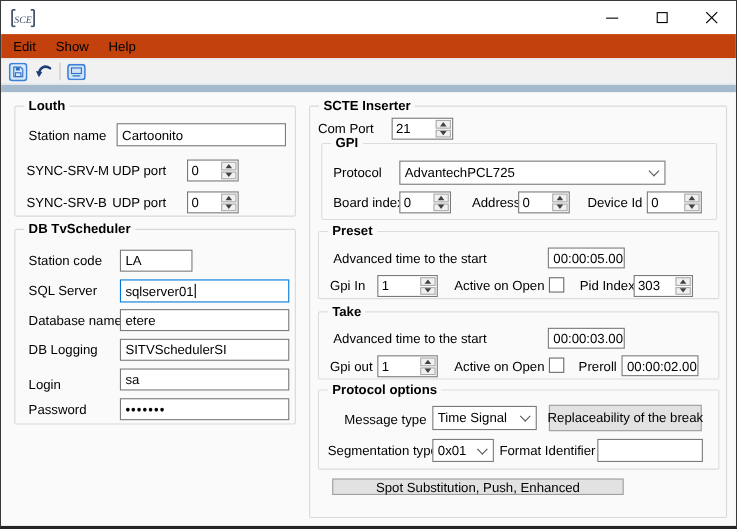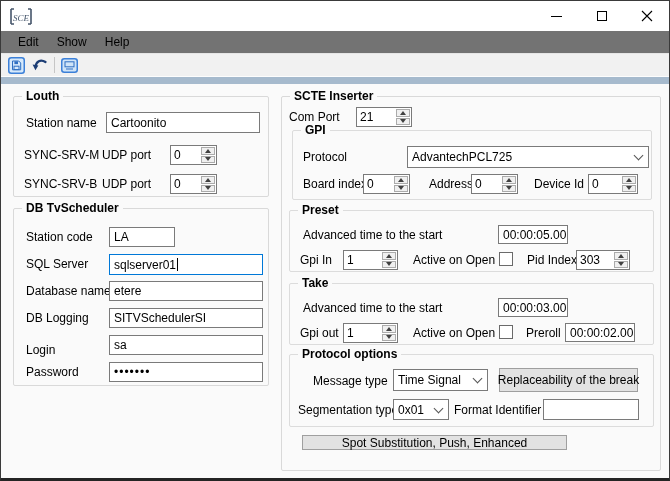--- a/index.html
+++ b/index.html
@@ -12,21 +12,21 @@
   }
   
   .titlebar { position:absolute; top:0; left:0; right:0; height:30px; background:#fff;padding-left:44px; }
   .app-icon { position:absolute; left:9px; top:7px; width:22px; height:17px; }
   .title-text { position:absolute; left:37px; top:8px; font-size:12px;margin-top:42px; }
   .winbtns { position:absolute; right:0; top:0; height:30px; display:flex; }
   .winbtn { width:45px; height:30px; border:none; background:#fff; display:flex; align-items:center; justify-content:center; padding:0; cursor:default; }
   .glyph-min { width:11px; height:1px; background:#000; display:block; }
   .glyph-max { width:10px; height:10px; border:1px solid #000; display:block; }
   
-  .menubar { position:absolute; top:30px; left:0; right:0; height:22px; background:#737373; display:flex; align-items:center; padding-left:8px;text-align:right; }
+  .menubar { position:absolute; top:30px; left:0; right:0; height:22px; background:#c2410c; display:flex; align-items:center; padding-left:2px;text-align:right; }
   .menu-item { padding:3px 9px; }
   
   .toolbar { position:absolute; top:52px; left:0; right:0; height:23px; background:#f1f1f1; border-top:1px solid #e6e6e6; display:flex; align-items:center; padding-left:5px; }
   .tool-btn { width:21px; height:20px; border:none; background:transparent; display:flex; align-items:center; justify-content:center; padding:0; margin-right:2px; }
   .tool-sep { width:1px; height:16px; background:#c6c6c6; margin:0 4px 0 2px; }
   
   .strip { position:absolute; top:75px; left:0; right:0; height:8px; background:#a6bacd; border-top:1px solid #fdfdfd; }
   
   .content { position:absolute; top:83px; left:0; right:0; bottom:0; background:#fafafa; }
   .groupbox { position:absolute; border:1px solid #d9d9d9; border-radius:2px; }
@@ -192,21 +192,21 @@
             </button>
           <button class="sb">
               <i class="tri-dn"></i>
             </button>
         </span>
       </div>
 
       <div class="groupbox" style="left:10px; top:33px; width:360px; height:70px; border-color:#dcdcdc;">
         <span class="gb-title">GPI</span>
         <span class="label" style="left:10px; top:19px;">Protocol</span>
-        <div class="combo" style="left:70px; top:15px; width:242px; height:22px;margin-left:44px;">
+        <div class="combo" style="left:70px; top:15px; width:242px; height:22px;">
           <span>AdvantechPCL725</span>
           <span class="chev"></span>
         </div>
 
         <span class="label" style="left:10px; top:46px;">Board index</span>
         <div class="spin" style="left:70px; top:43px; width:47px;">
           <span class="spin-val">0</span>
           <span class="spin-btns">
             <button class="sb">
                 <i class="tri-up"></i>

